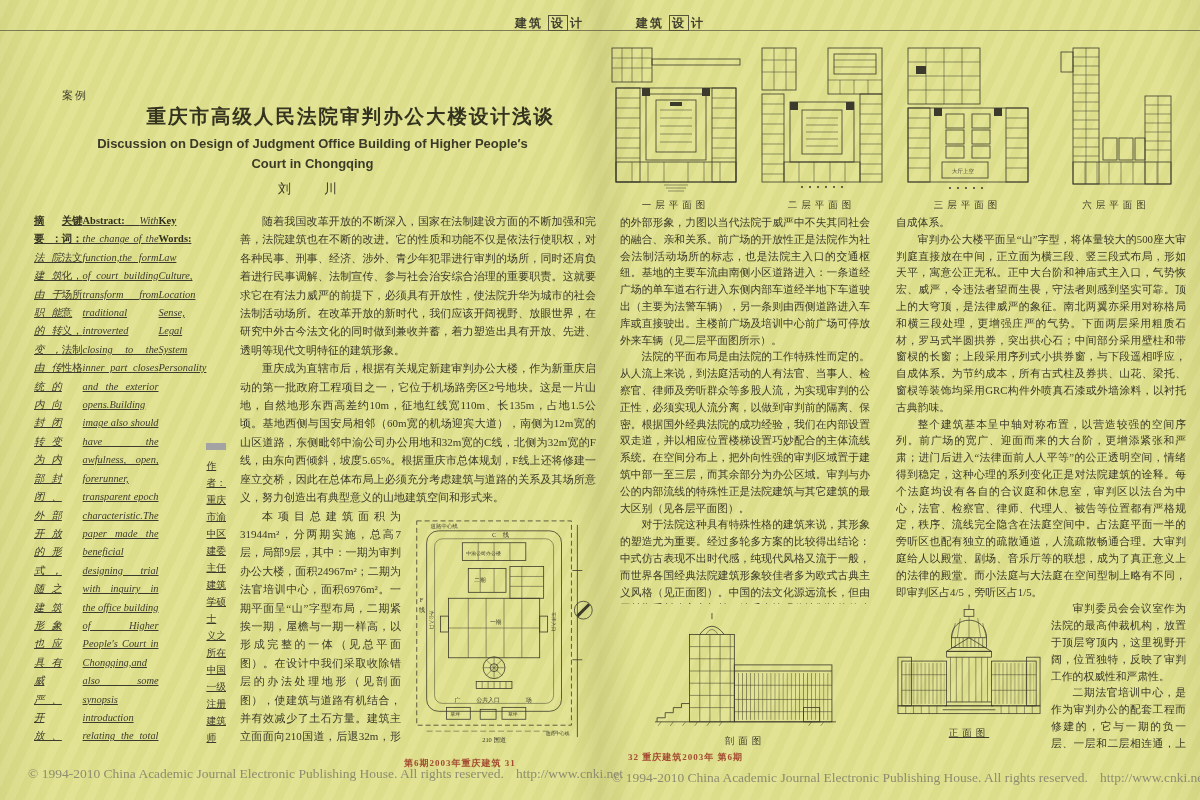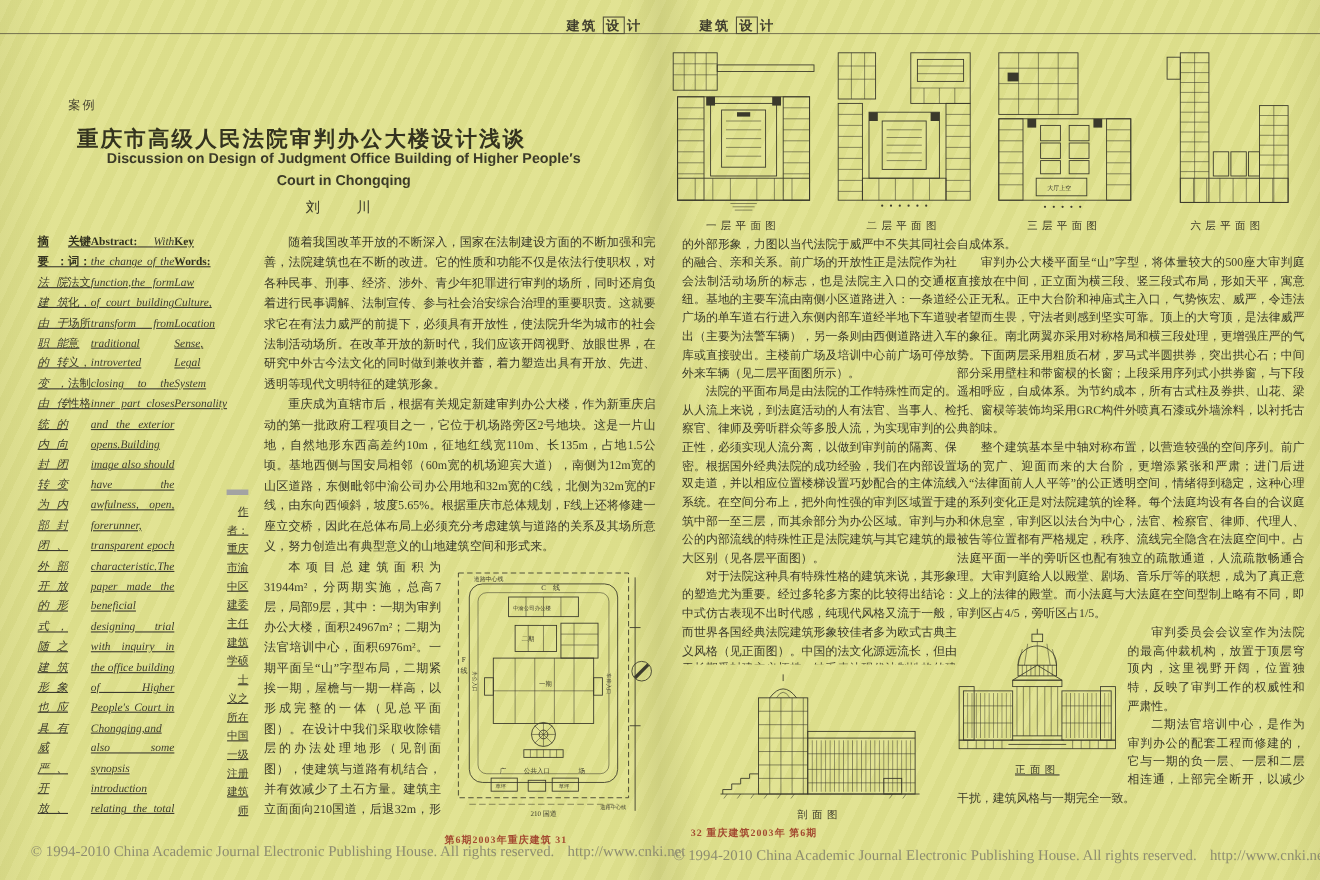--- a/index.html
+++ b/index.html
@@ -13,41 +13,41 @@
     content:"";position:absolute;inset:0;pointer-events:none;
     background:
       linear-gradient(90deg, rgba(120,118,50,.07) 0%, rgba(255,255,255,0) 4%, rgba(255,255,255,0) 47.5%, rgba(110,108,45,.12) 50%, rgba(255,255,255,0) 53%, rgba(255,255,255,0) 97%, rgba(120,118,50,.08) 100%),
       repeating-linear-gradient(115deg, rgba(255,255,250,.05) 0 9px, rgba(90,90,40,.03) 9px 18px);
   }
   .rule{position:absolute;left:0;right:0;top:30px;height:1px;background:#5c5a42;opacity:.75;}
   .runhead{position:absolute;top:15px;font-size:12px;letter-spacing:2px;color:#403e2e;font-weight:bold;}
   .runhead .boxchar{display:inline-block;border:1px solid #4a483400;outline:1px solid #55533c;padding:0 1px;margin:0 3px 0 6px;line-height:12px;}
   
   .tag{position:absolute;left:62px;top:88px;font-size:11px;letter-spacing:2px;color:#45432f;}
-  .title-cn{position:absolute;left:70px;top:113px;width:485px;text-align:left;
+  .title-cn{position:absolute;left:70px;top:103px;width:485px;text-align:right;
     font-size:19.5px;font-weight:bold;letter-spacing:2px;color:#34331f;}
   .title-en{position:absolute;left:70px;top:134px;width:485px;text-align:center;
     font-family:"Liberation Sans","DejaVu Sans",sans-serif;font-size:13px;line-height:20px;color:#3b3a28;font-weight:bold;}
   .author{position:absolute;left:70px;top:180px;width:485px;text-align:center;font-size:13px;letter-spacing:10px;color:#3a392a;}
   .lp-cols{position:absolute;left:34px;top:212px;width:562px;height:534px;display:flex;gap:14px;}
   .abs-col{width:192px;flex:0 0 192px;display:flex;overflow:hidden;text-decoration:underline;}
   .abs-col p{margin:0 0 2px 0;font-size:10.4px;line-height:18.4px;text-align:justify;font-style:italic;color:#3e3d2d;}
   .abs-col b{font-style:normal;font-weight:bold;color:#33321f;}
   .kwline{font-style:normal !important;}
-  .author-note{margin-top:auto;border-top:5px solid #a3a3a3;padding-top:7px;text-align:right;
+  .author-note{margin-top:auto;border-top:7px solid #a3a3a3;padding-top:7px;text-align:left;
     font-size:9.8px;line-height:17px;color:#403e2c;font-style:normal;}
   .body-col{flex:1;overflow:hidden;font-size:11px;line-height:18.4px;text-align:justify;color:#3b3a2a;}
   .body-col p{margin:0;text-indent:2em;}
   figure{margin:0;}
   .siteplan{float:right;width:186px;margin:4px 0 2px 9px;text-align:center;}
   .figcap{font-size:9.5px;letter-spacing:4px;color:#3a392a;text-align:center;margin-top:3px;font-style:normal;}
   
   .rp-plans{position:absolute;left:607px;top:36px;width:580px;height:176px;display:flex;align-items:flex-end;gap:9px;}
   .rp-plans figure{flex:1;display:flex;flex-direction:column;align-items:center;}
-  .rp-text{position:absolute;left:620px;top:214px;width:566px;height:534px;display:flex;overflow:hidden;}
+  .rp-text{position:absolute;left:620px;top:214px;width:566px;height:534px;display:flex;gap:26px;overflow:hidden;}
   .rp-c1{flex:0 0 250px;display:flex;flex-direction:column;overflow:hidden;}
   .rp-c1 .txt{flex:1;overflow:hidden;}
   .rp-c2{flex:1;overflow:hidden;}
   .rp-text p{margin:0;text-indent:2em;font-size:10.8px;line-height:16.8px;text-align:justify;color:#3b3a2a;}
   .rp-text p.cont{text-indent:0;}
   .sectionfig{width:232px;margin:6px auto 0 auto;text-align:center;flex:0 0 auto;}
   .frontfig{float:left;width:146px;margin:4px 9px 2px 0;text-align:center;text-decoration:underline;}
   
   .foot-red{position:absolute;font-size:9px;color:#a34a31;letter-spacing:1px;font-weight:bold;}
   .foot-red-l{left:404px;top:757px;}

